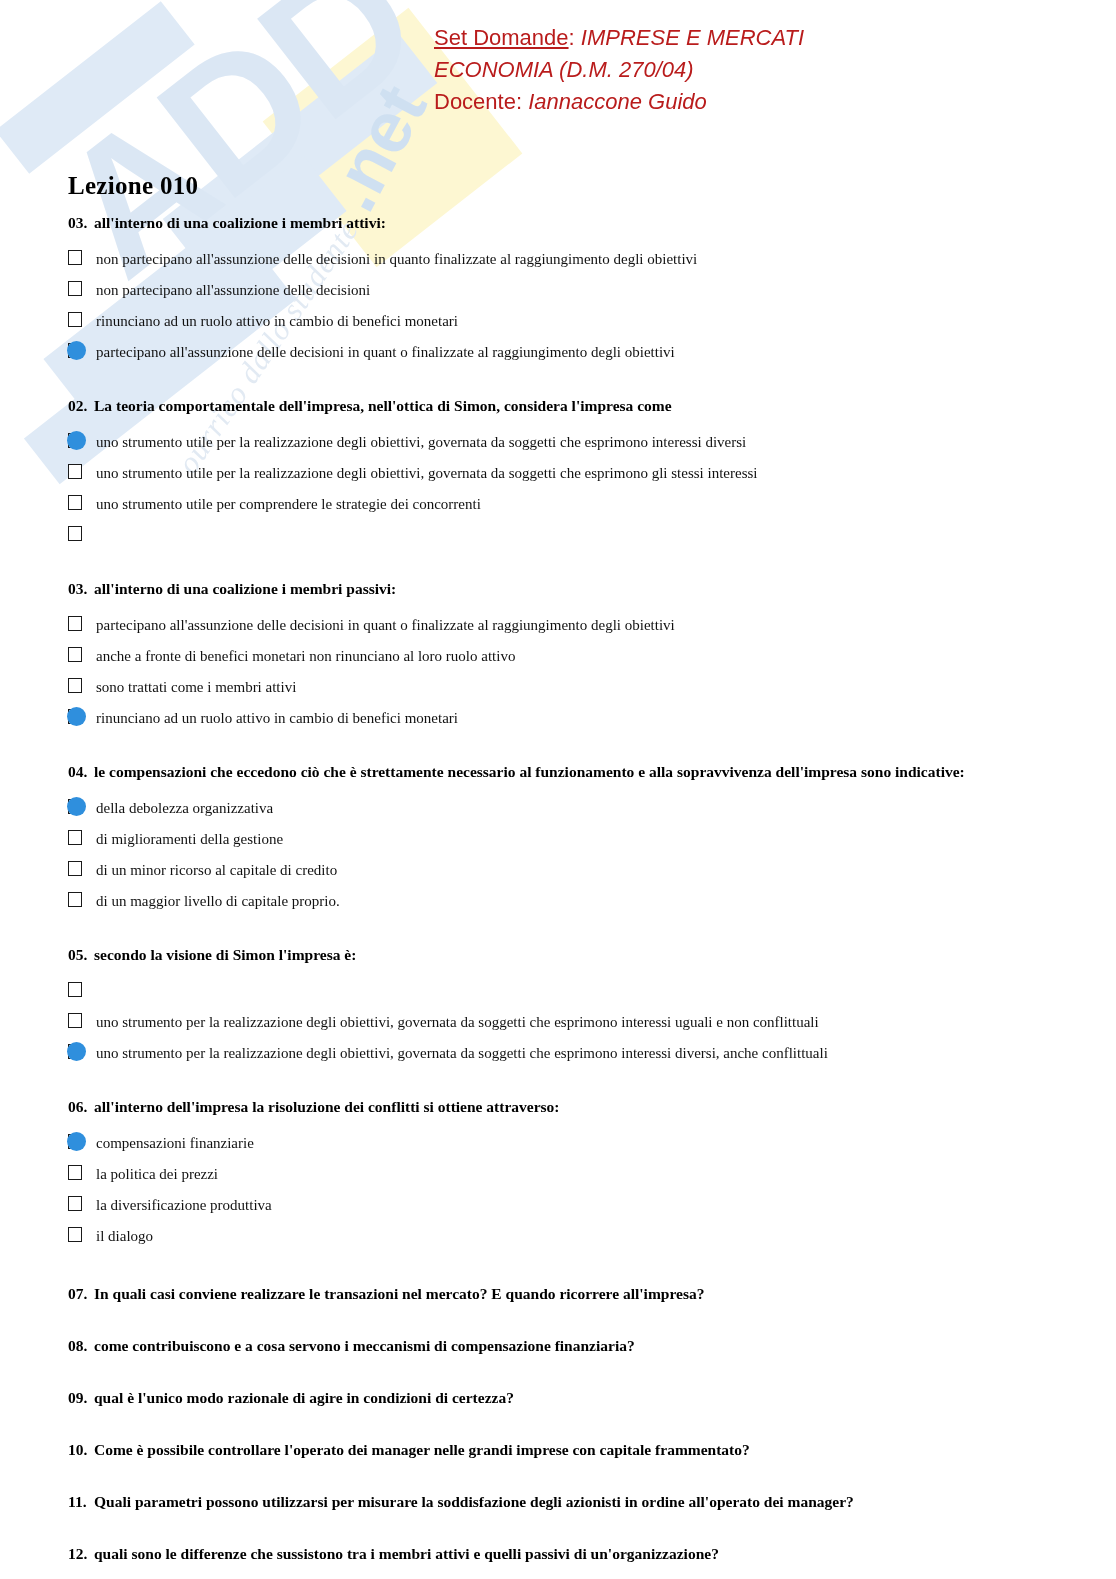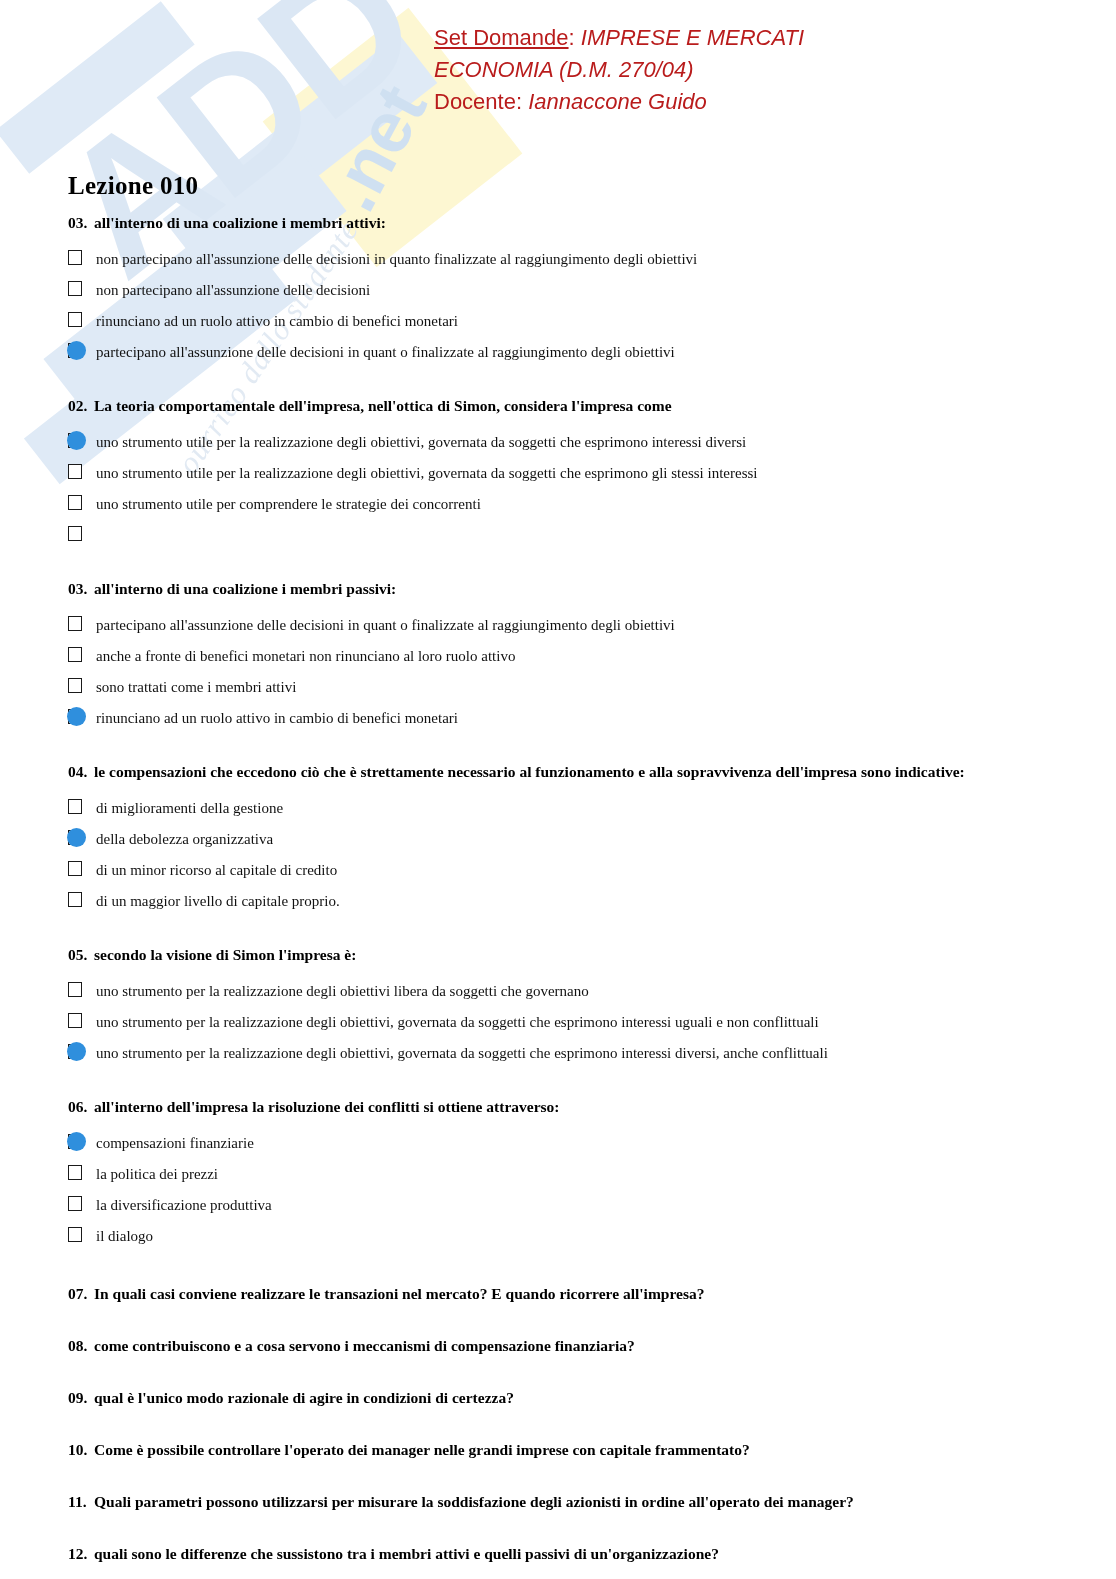--- a/index.html
+++ b/index.html
@@ -245,31 +245,31 @@
             <div class="option"><span class="opt-box"></span><span class="opt-label">partecipano all'assunzione delle decisioni in quant o finalizzate al raggiungimento degli obiettivi</span></div>
             <div class="option"><span class="opt-box"></span><span class="opt-label">anche a fronte di benefici monetari non rinunciano al loro ruolo attivo</span></div>
             <div class="option"><span class="opt-box"></span><span class="opt-label">sono trattati come i membri attivi</span></div>
             <div class="option"><span class="opt-box"></span><span class="opt-dot"></span><span class="opt-label">rinunciano ad un ruolo attivo in cambio di benefici monetari</span></div>
           </div>
         </div>
         <div style="height: 18px;"></div>
         <div class="question">
           <div class="q-header"><span class="q-num">04.</span><span class="q-text">le compensazioni che eccedono ciò che è strettamente necessario al funzionamento e alla sopravvivenza dell'impresa sono indicative:</span></div>
           <div class="options">
+            <div class="option"><span class="opt-box"></span><span class="opt-dot"></span><span class="opt-label">della debolezza organizzativa</span></div>
             <div class="option"><span class="opt-box"></span><span class="opt-label">di miglioramenti della gestione</span></div>
-            <div class="option"><span class="opt-box"></span><span class="opt-dot"></span><span class="opt-label">della debolezza organizzativa</span></div>
             <div class="option"><span class="opt-box"></span><span class="opt-label">di un minor ricorso al capitale di credito</span></div>
             <div class="option"><span class="opt-box"></span><span class="opt-label">di un maggior livello di capitale proprio.</span></div>
           </div>
         </div>
         <div style="height: 18px;"></div>
         <div class="question">
           <div class="q-header"><span class="q-num">05.</span><span class="q-text">secondo la visione di Simon l'impresa è:</span></div>
           <div class="options">
-            <div class="option"><span class="opt-box"></span><span class="opt-label">uno strumento per la realizzazione degli obiettivi libera da soggetti che governano</span></div>
+            <div class="option"><span class="opt-box"></span></div>
             <div class="option"><span class="opt-box"></span><span class="opt-label">uno strumento per la realizzazione degli obiettivi, governata da soggetti che esprimono interessi uguali e non conflittuali</span></div>
             <div class="option"><span class="opt-box"></span><span class="opt-dot"></span><span class="opt-label">uno strumento per la realizzazione degli obiettivi, governata da soggetti che esprimono interessi diversi, anche conflittuali</span></div>
           </div>
         </div>
         <div style="height: 18px;"></div>
         <div class="question">
           <div class="q-header"><span class="q-num">06.</span><span class="q-text">all'interno dell'impresa la risoluzione dei conflitti si ottiene attraverso:</span></div>
           <div class="options">
             <div class="option"><span class="opt-box"></span><span class="opt-dot"></span><span class="opt-label">compensazioni finanziarie</span></div>
             <div class="option"><span class="opt-box"></span><span class="opt-label">la politica dei prezzi</span></div>

